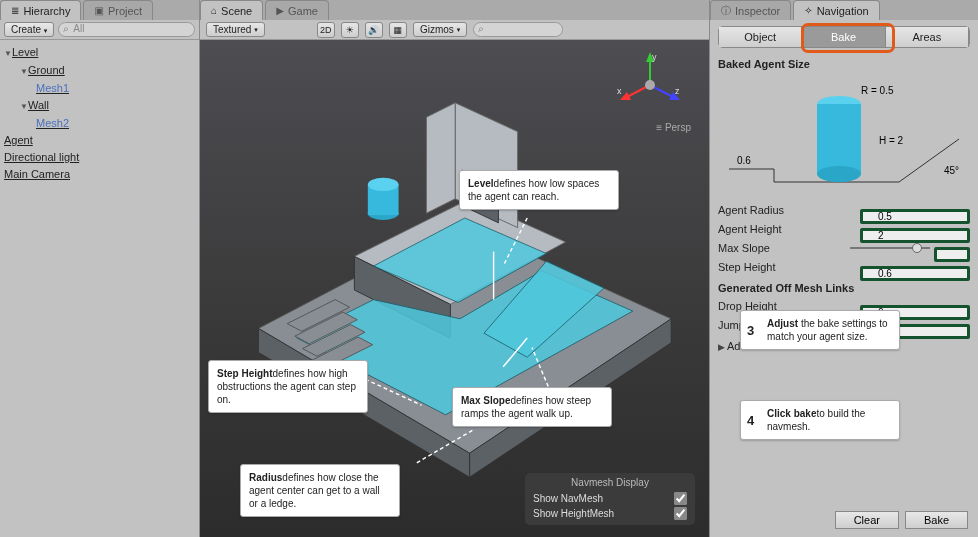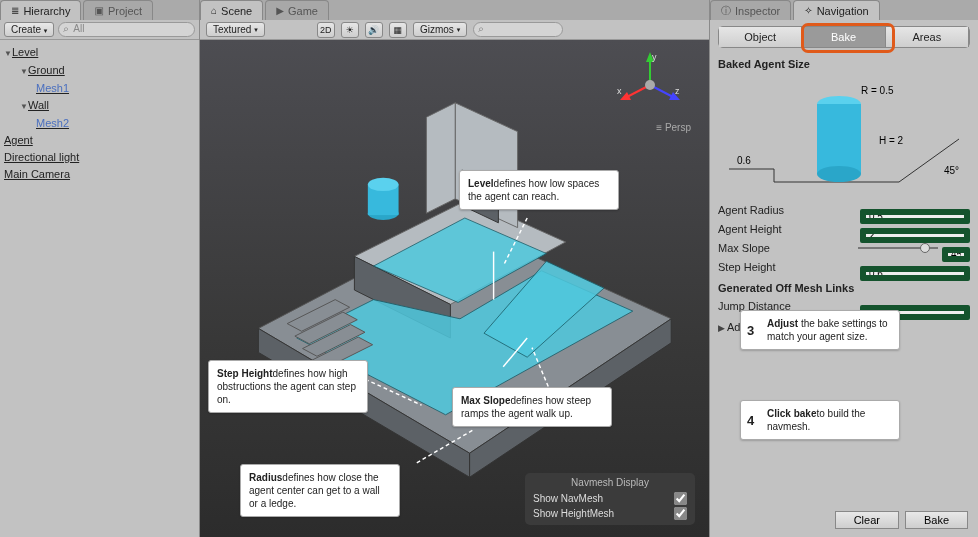--- a/index.html
+++ b/index.html
@@ -116,22 +116,22 @@
 .bake-highlight {
   position: absolute; left: 82px; top: -4px; width: 94px; height: 30px;
   border: 3px solid #e05a1a; border-radius: 7px; pointer-events: none;
 }
 .section-title { font-weight: bold; font-size: 11px; margin: 6px 8px 2px; }
 .agent-diagram { height: 120px; margin: 2px 8px 6px; position: relative; }
 .agent-diagram svg text { font-size: 10px; }
 .param-row { display: flex; align-items: center; margin: 1px 8px; height: 17px; }
 .param-row .plabel { flex: 1; font-size: 11px; }
 .param-row input[type=text] {
-  width: 110px; height: 15px; font-size: 10px; padding: 0 3px;
-  background: #eee; border: 6px solid #14532d; border-radius: 2px; margin-top: 13px;
+  width: 110px; height: 15px; font-size: 10px; padding: 0 15px;
+  background: #eee; border: 3px solid #14532d; border-radius: 2px; margin-top: 13px;
 }
 .param-row .slider-wrap { width: 80px; margin-right: 4px; position: relative; height: 14px; }
 .param-row .slider-track { position: absolute; top: 6px; left: 0; right: 0; height: 2px; background: #777; }
 .param-row .slider-thumb { position: absolute; top: 2px; width: 10px; height: 10px; background: #ddd; border: 1px solid #666; border-radius: 50%; }
 .param-row input.small { width: 28px; }
 .foldout { margin: 6px 8px; font-size: 11px; cursor: pointer; }
 .foldout .fold { display: inline-block; width: 9px; font-size: 9px; color: #444; }
 
 .bottom-btns {
   position: absolute; bottom: 8px; right: 10px; display: flex; gap: 6px;
@@ -342,20 +342,24 @@
       </div>
       <input type="text" class="small" value="45" style="">
     </div>
     <div class="param-row">
       <div class="plabel">Step Height</div>
       <input type="text" value="0.6" style="">
     </div>
 
     <div class="section-title">Generated Off Mesh Links</div>
     <div class="param-row">
+      <div class="plabel">Drop Height</div>
+      <input type="text" value="0" style="">
+    </div>
+    <div class="param-row">
       <div class="plabel">Jump Distance</div>
       <input type="text" value="" style="">
     </div>
 
     <div class="foldout"><span class="fold">▶</span><span>Advanced</span></div>
 
     <div class="callout num" style="top:310px; left:30px; width:210px;">
       <span class="numcircle">3</span>
       <b>Adjust</b><span> the bake settings to match your agent size.</span>
     </div>

